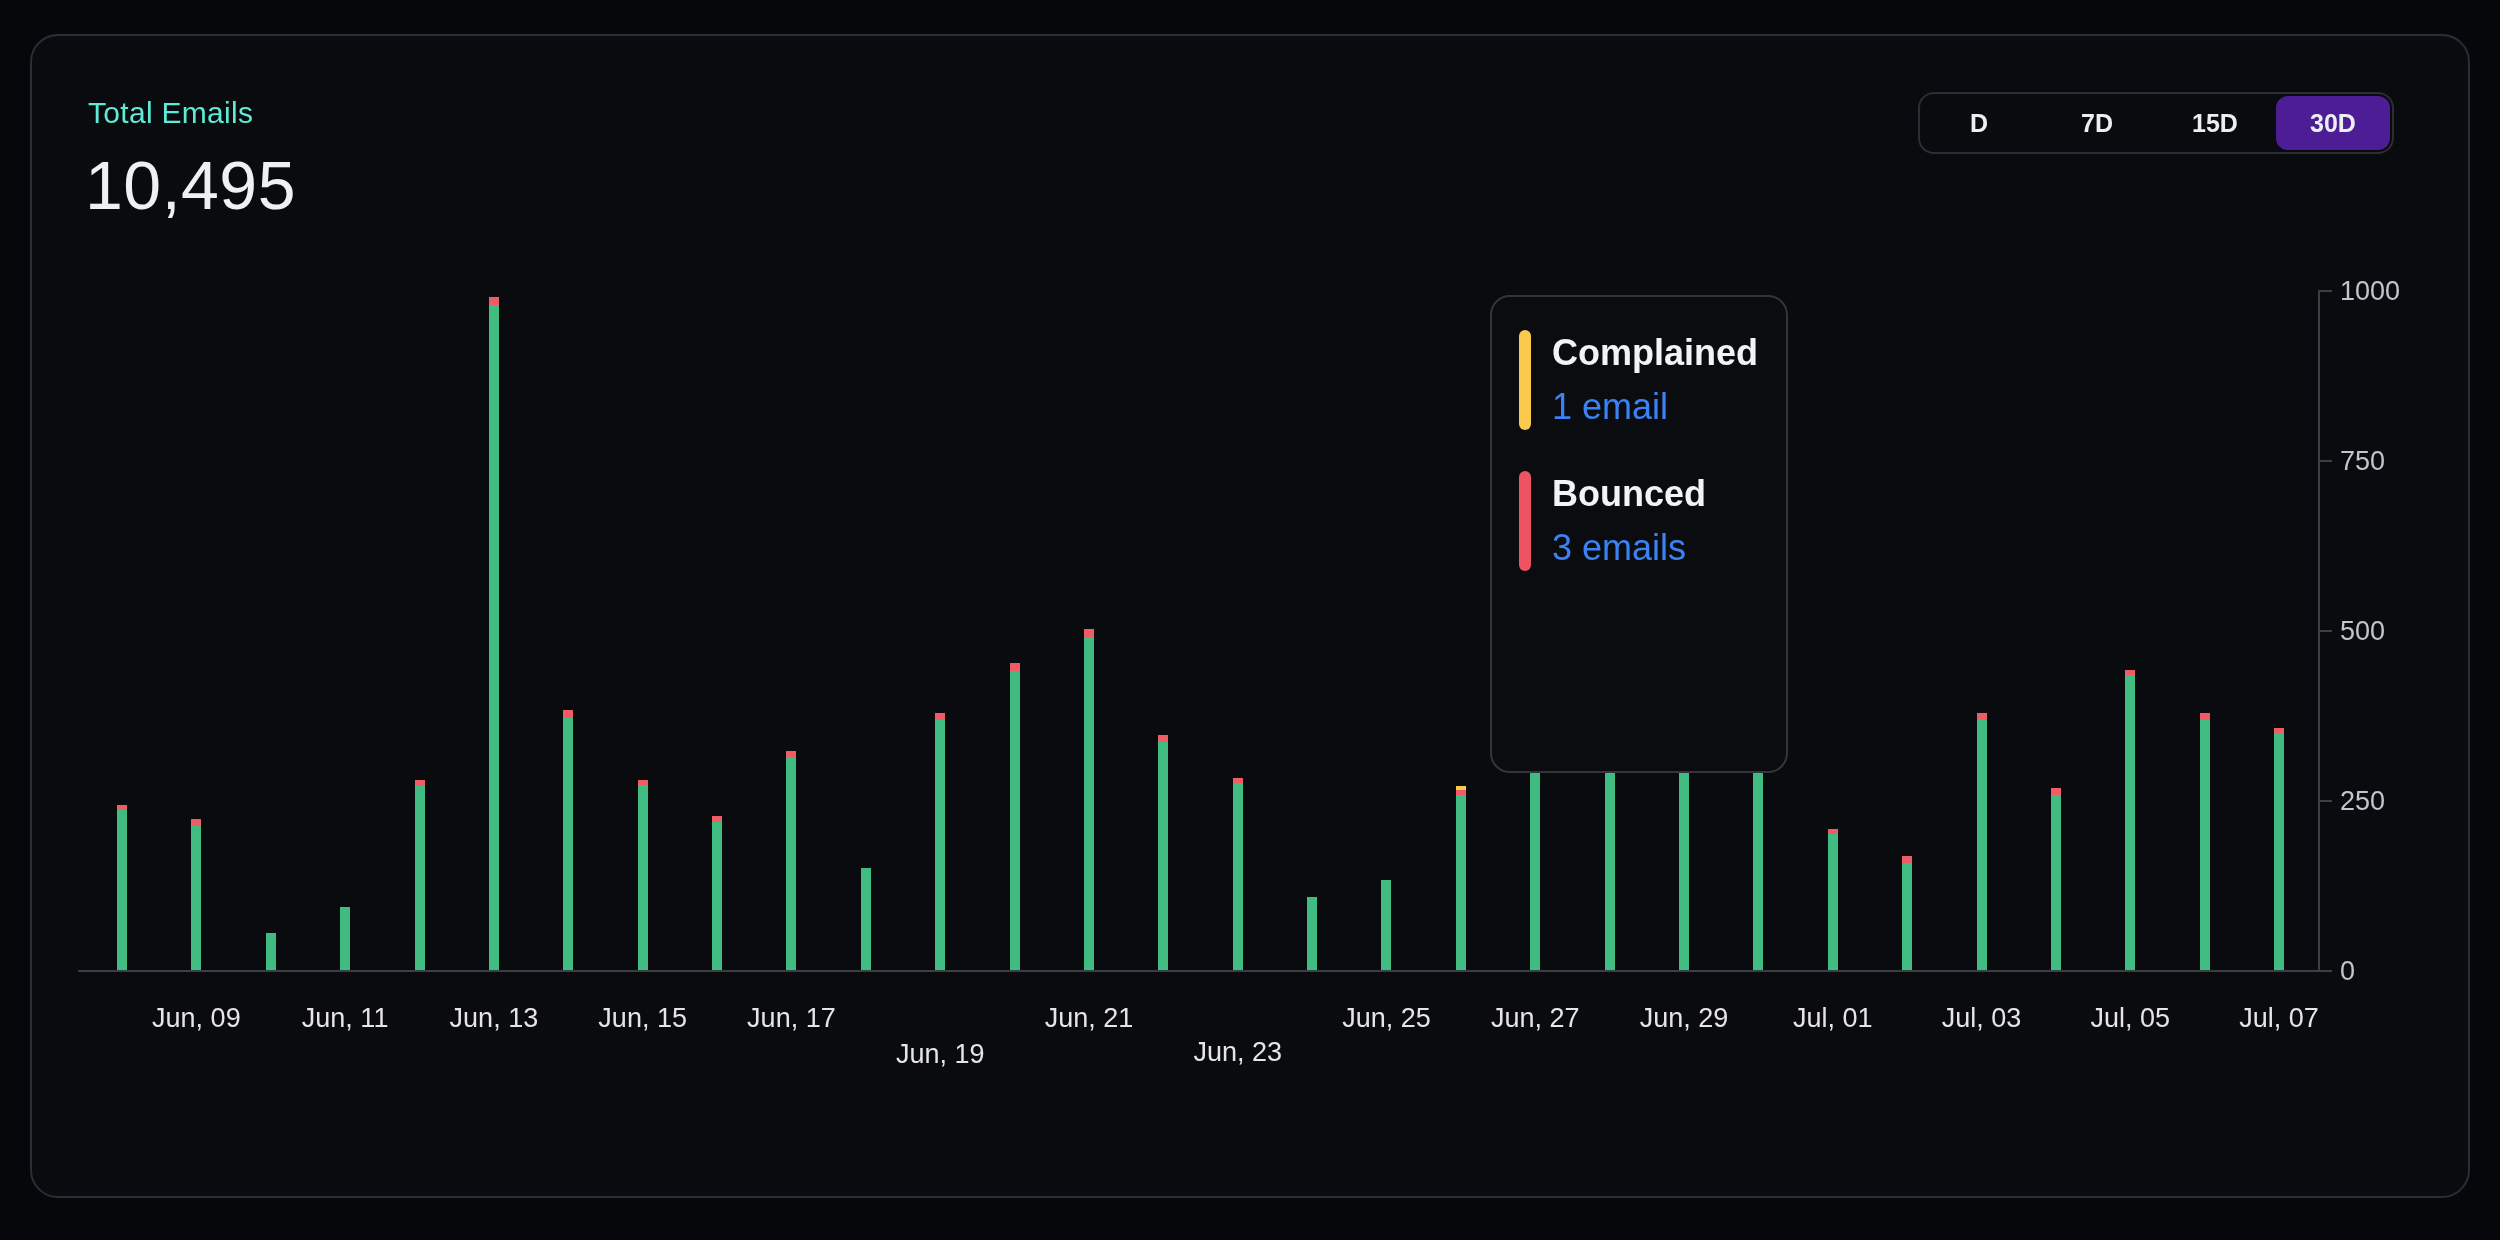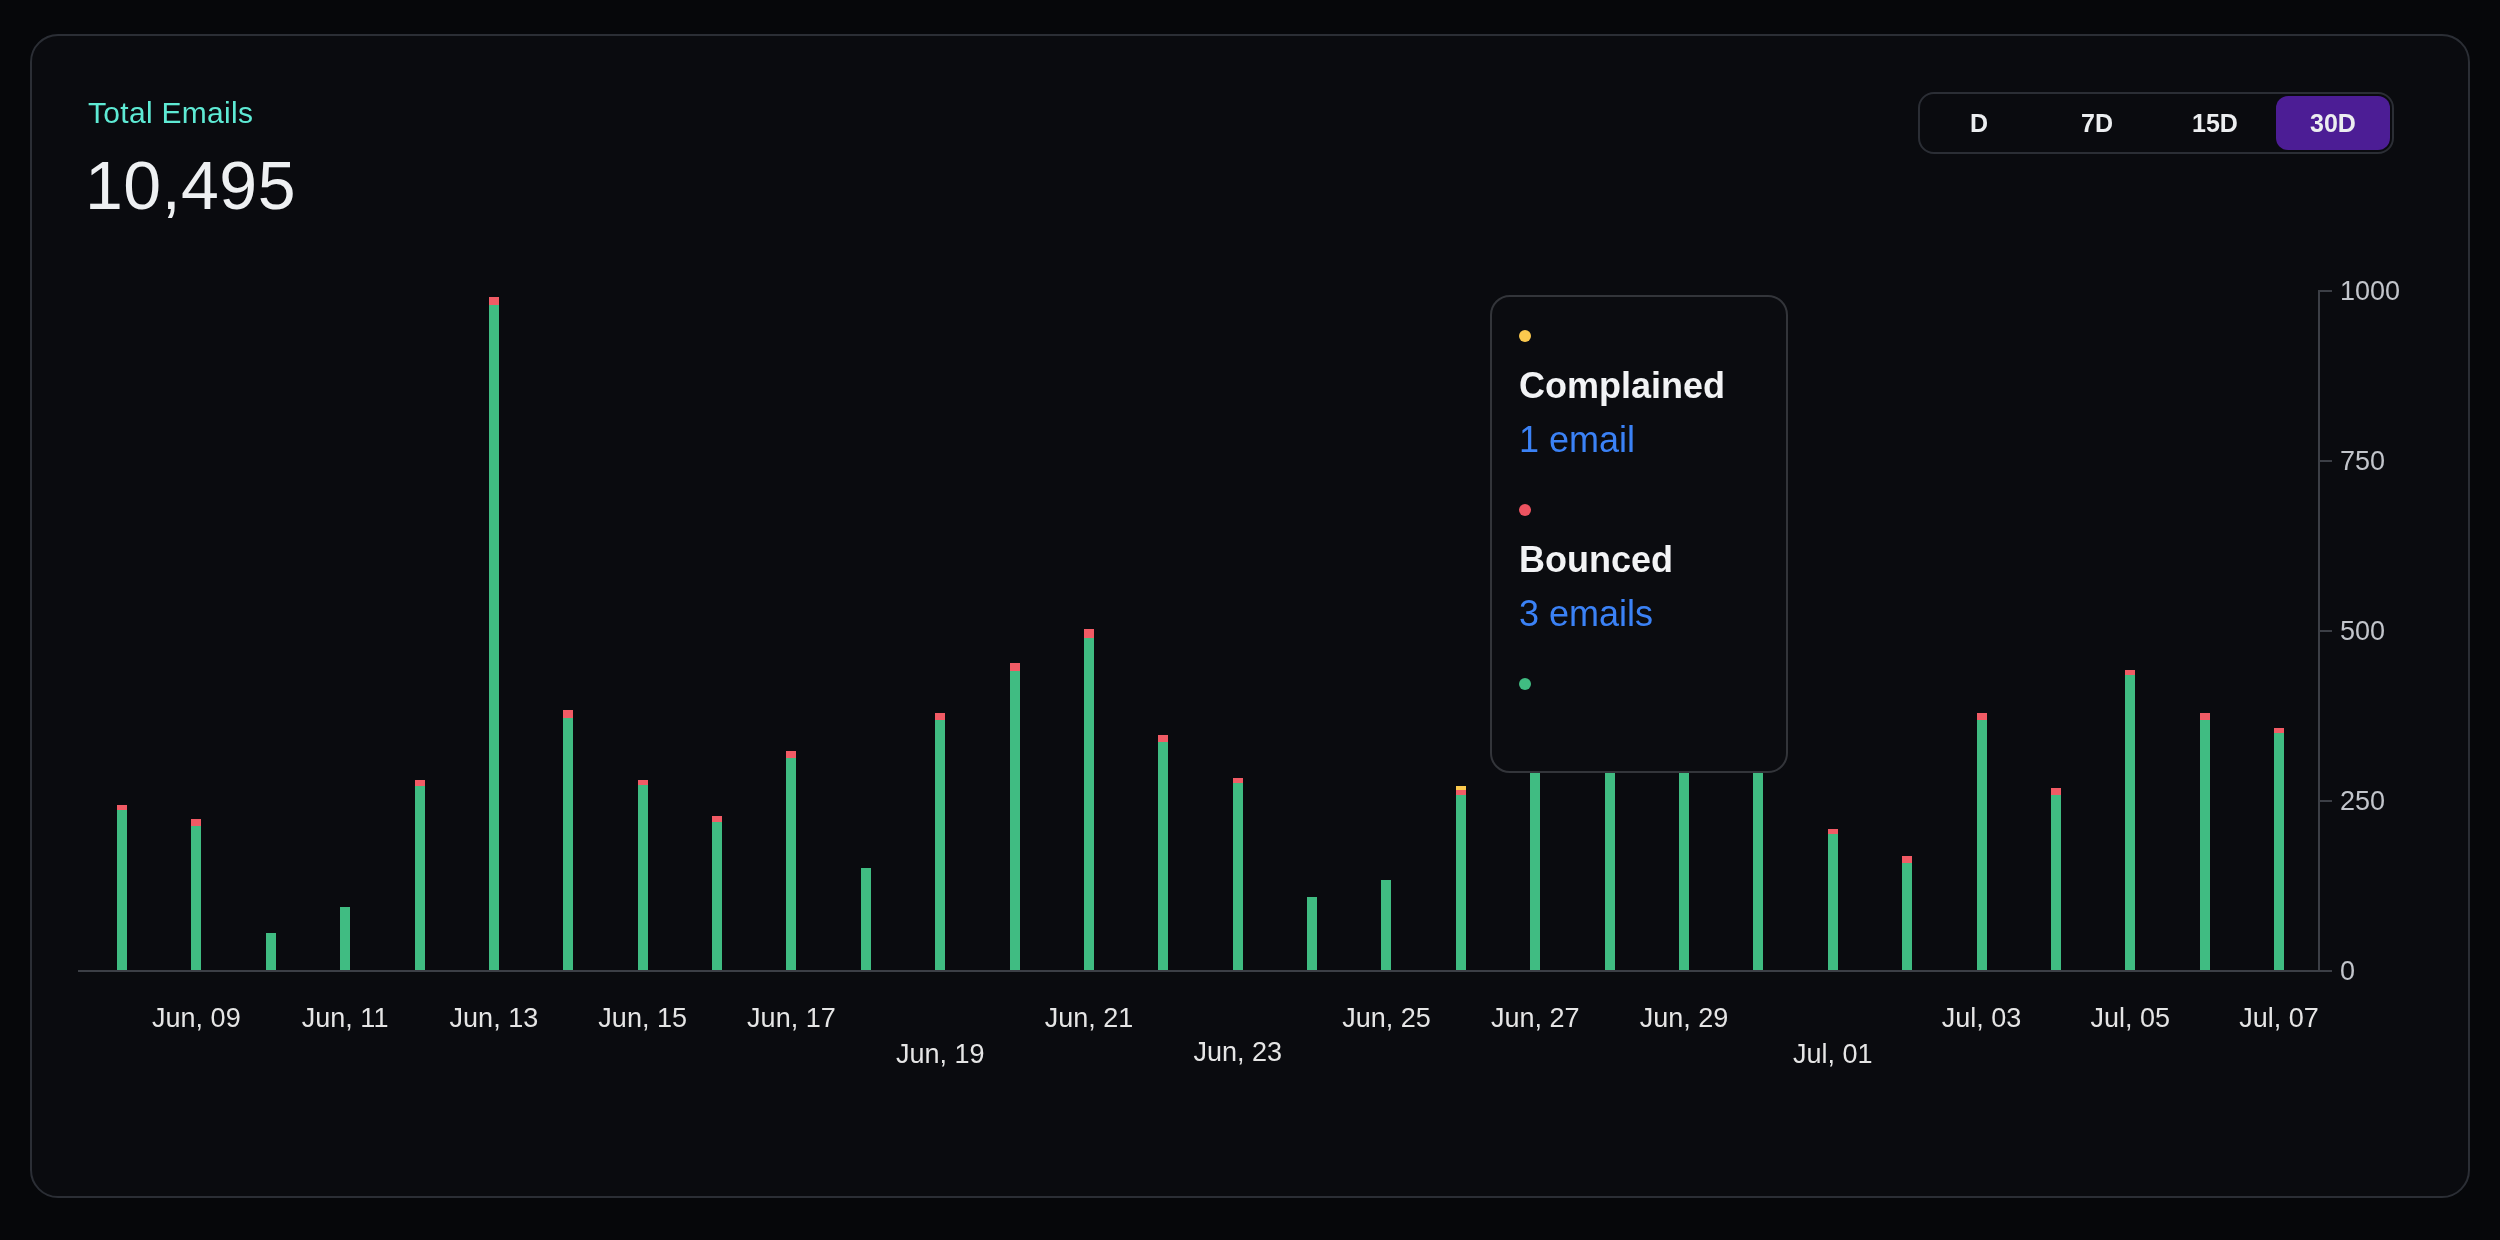--- a/index.html
+++ b/index.html
@@ -19,21 +19,21 @@
   .chart{position:absolute;left:0;top:0;width:2500px;height:1240px;pointer-events:none;}
   .axis{position:absolute;background:#3c3f46;}
   .y-label{position:absolute;font-size:27px;color:#c2c5cb;transform:translateY(-50%);}
   .x-label{position:absolute;font-size:27px;color:#e5e5e5;transform:translateX(-50%);white-space:nowrap;}
   .bar{position:absolute;display:flex;flex-direction:column;justify-content:flex-start;pointer-events:auto;}
   .seg{width:100%;}
   
   .tooltip{position:absolute;left:1490px;top:295px;width:298px;height:478px;background:#0b0c10;
         border:2px solid #33353a;border-radius:20px;box-sizing:border-box;z-index:10;
         display:flex;flex-direction:column;gap:41px;padding:33px 24px 36px 27px;}
-  .tt-item{display:flex;gap:21px;flex-direction:column;}
+  .tt-item{display:flex;gap:21px;}
   .tt-swatch{width:12px;border-radius:7px;flex:0 0 12px;align-self:stretch;}
   .tt-texts{display:flex;flex-direction:column;justify-content:center;gap:8px;}
   .tt-title{font-size:36px;font-weight:700;color:#f2f3f5;line-height:46px;}
   .tt-value{font-size:36px;color:#3b82f6;line-height:46px;}
 </style>
 </head>
 <body>
 
 <div class="card"></div>
 
@@ -180,21 +180,21 @@
     <div class="x-label" style="left: 345.14px; top: 1003px;">Jun, 11</div>
     <div class="x-label" style="left: 493.9px; top: 1003px;">Jun, 13</div>
     <div class="x-label" style="left: 642.66px; top: 1003px;">Jun, 15</div>
     <div class="x-label" style="left: 791.42px; top: 1003px;">Jun, 17</div>
     <div class="x-label" style="left: 940.18px; top: 1003px; margin-top: 36px;">Jun, 19</div>
     <div class="x-label" style="left: 1088.94px; top: 1003px;">Jun, 21</div>
     <div class="x-label" style="left: 1237.7px; top: 1037px;">Jun, 23</div>
     <div class="x-label" style="left: 1386.46px; top: 1003px;">Jun, 25</div>
     <div class="x-label" style="left: 1535.22px; top: 1003px;">Jun, 27</div>
     <div class="x-label" style="left: 1683.98px; top: 1003px;">Jun, 29</div>
-    <div class="x-label" style="left: 1832.74px; top: 1003px; margin-top: 36px;">Jul, 01</div>
+    <div class="x-label" style="left: 1832.74px; top: 1003px;">Jul, 01</div>
     <div class="x-label" style="left: 1981.5px; top: 1003px;">Jul, 03</div>
     <div class="x-label" style="left: 2130.26px; top: 1003px;">Jul, 05</div>
     <div class="x-label" style="left: 2279.02px; top: 1003px;">Jul, 07</div>
   </div>
 
 <div class="tooltip">
   <div class="tt-item">
     <div class="tt-swatch" style="background: rgb(251, 201, 78);"></div>
     <div class="tt-texts">
       <div class="tt-title">Complained</div>

